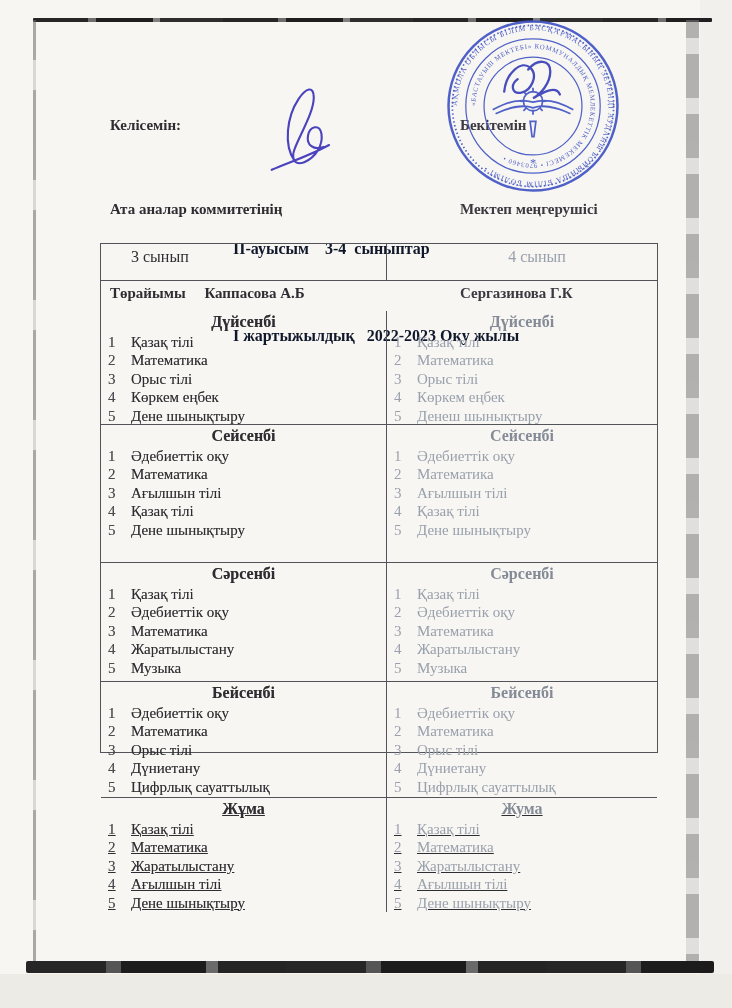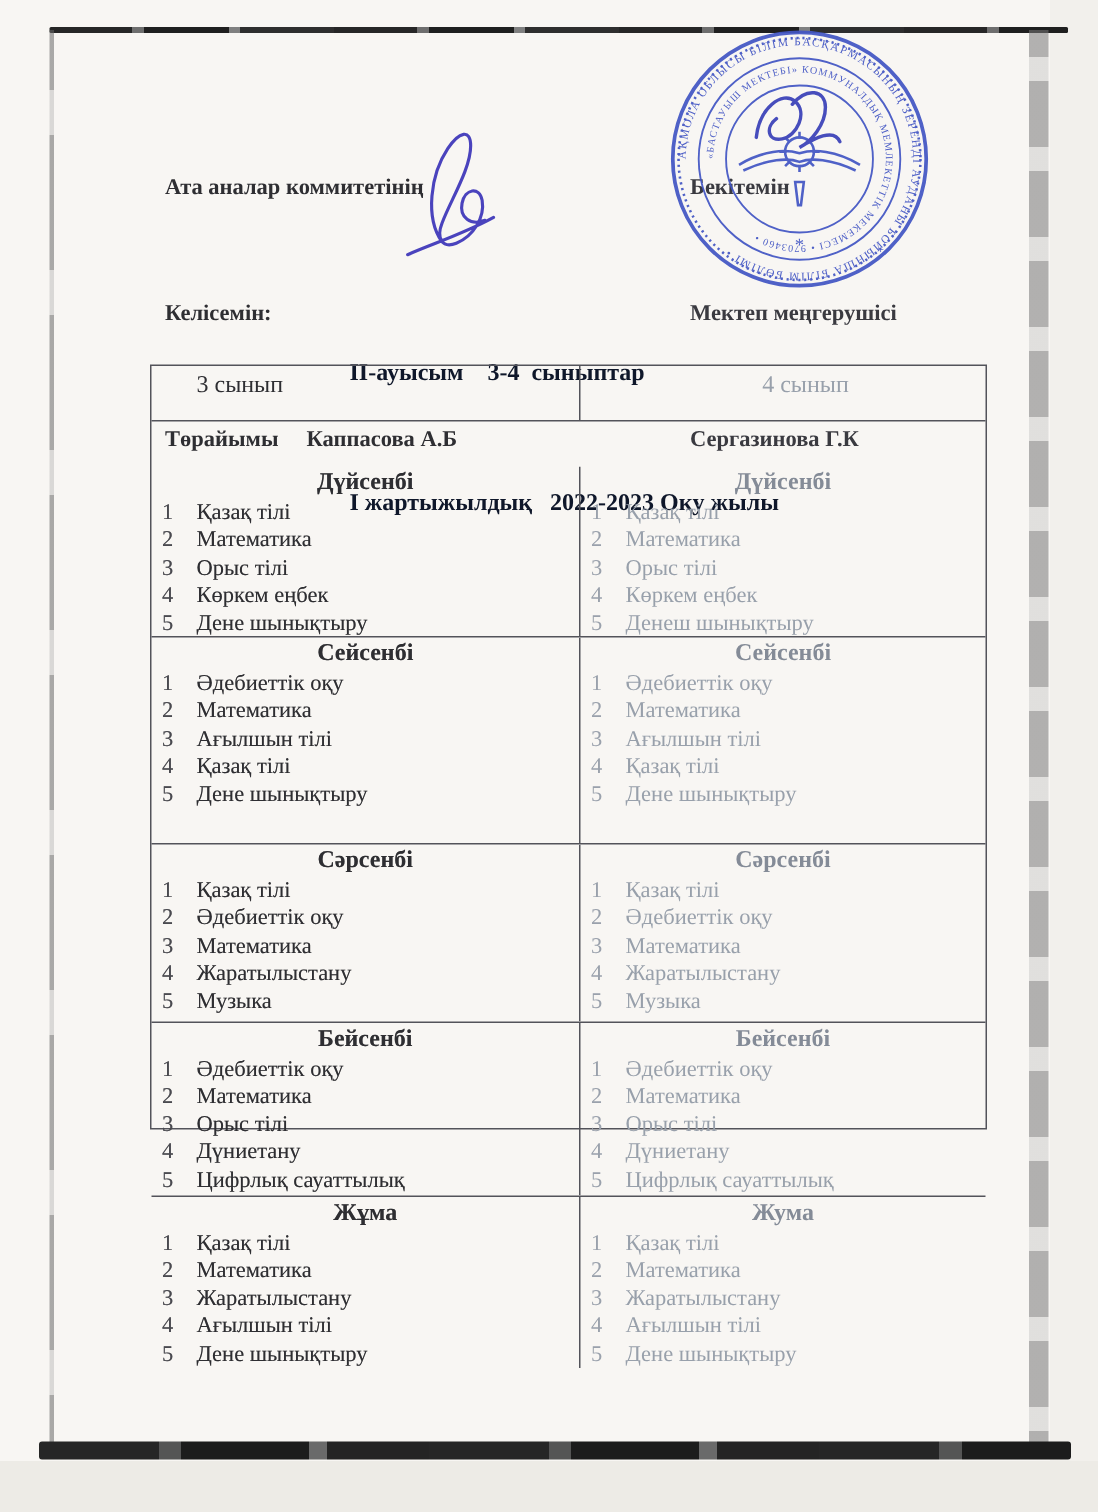--- a/index.html
+++ b/index.html
@@ -59,22 +59,22 @@
 <div class="page">
 
   <div class="right-margin"></div>
   <div class="scan-top"></div>
   <div class="scan-left"></div>
   <div class="scan-right"></div>
   <div class="scan-bottom"></div>
   <div class="below-band"></div>
 
   <div class="approval approval-left">
+    <div>Келісемін:</div>
     <div>Ата аналар коммитетінің</div>
-    <div>Келісемін:</div>
     <div>Төрайымы     Каппасова А.Б</div>
   </div>
 
   <svg class="sig-left" viewBox="0 0 90 110">
     <path d="M30,95 C18,78 22,48 34,30 C42,18 50,16 50,28 C50,44 36,66 30,82 C26,92 30,100 40,96 C52,91 60,78 58,66 C56,56 46,58 44,68 C42,78 50,84 60,80 M6,104 C24,96 44,90 66,78" stroke="var(--ink-blue,#4a43bd)" stroke-width="2.2" fill="none" stroke-linecap="round"></path>
   </svg>
 
   <div class="approval approval-right">
     <div>Бекітемін</div>
     <div>Мектеп меңгерушісі</div>
@@ -312,21 +312,21 @@
             <div class="lesson">
               <span class="num">4</span>
               <span class="lbl">Дүниетану</span>
             </div>
             <div class="lesson">
               <span class="num">5</span>
               <span class="lbl">Цифрлық сауаттылық</span>
             </div>
           </div>
         </div>
-        <div class="day-row" style="height: 115px;">
+        <div class="day-row" style="height: 115px; text-decoration: underline;">
           <div class="day-cell g3">
             <div class="day-name">Жұма</div>
             <div class="lesson">
               <span class="num">1</span>
               <span class="lbl">Қазақ тілі</span>
             </div>
             <div class="lesson">
               <span class="num">2</span>
               <span class="lbl">Математика</span>
             </div>

